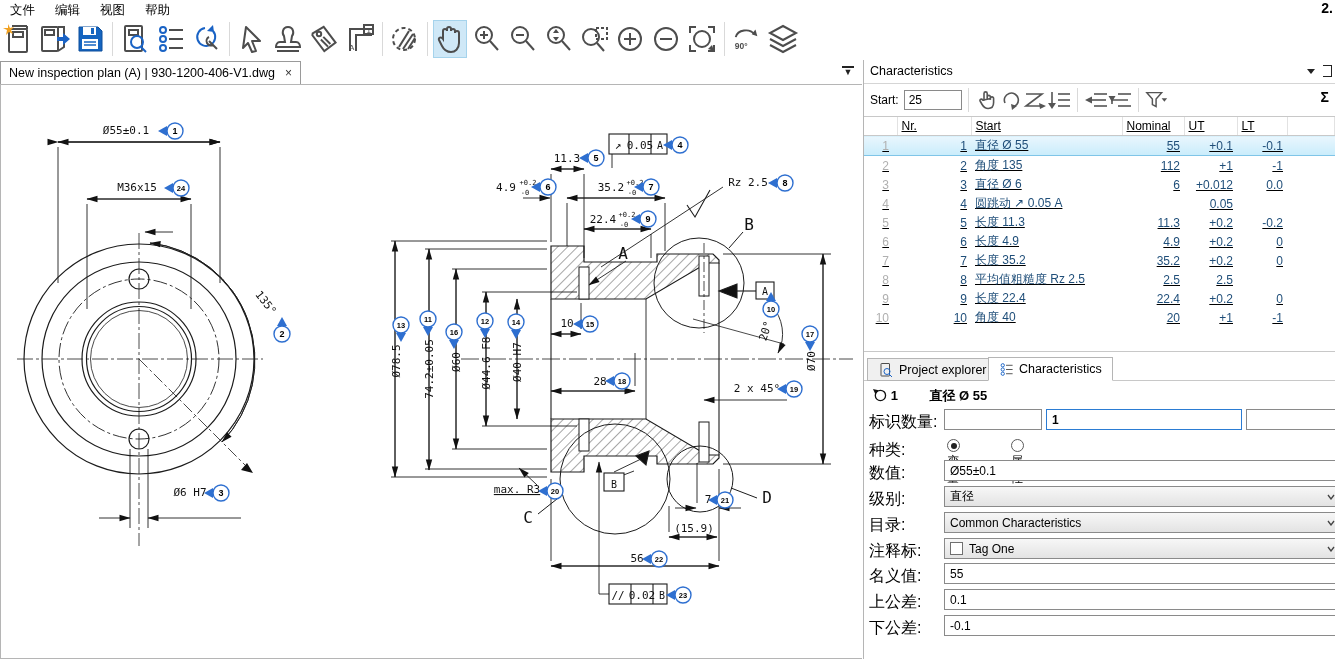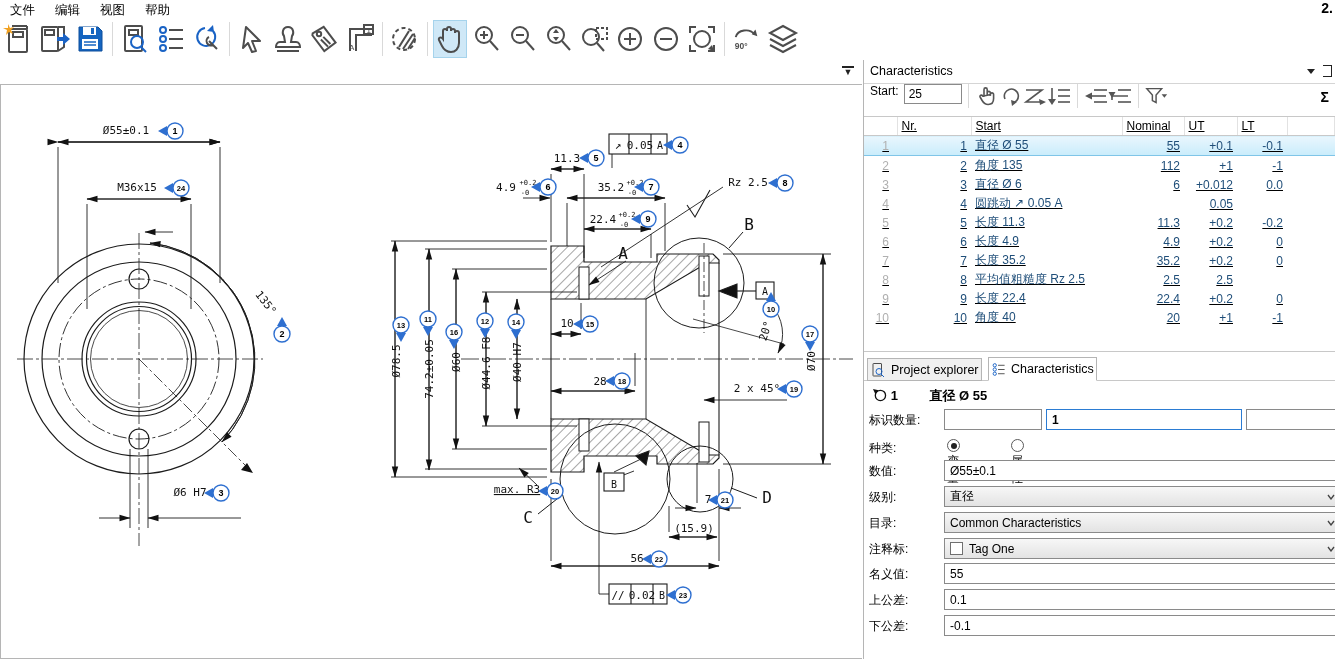--- a/index.html
+++ b/index.html
@@ -31,50 +31,50 @@
   #drawing { position:absolute; left:0; top:84px; width:862px; height:575px; background:#fff; border:1px solid #b5b5b5; border-right:none; }
   #dwg { position:absolute; left:0; top:0; }
 
   
   #rpanel { position:absolute; left:863px; top:60px; width:472px; height:599px; background:#fff; border-left:1px solid #b5b5b5; }
   .sec-header { position:relative; height:24px; border-bottom:1px solid #d5d5d5; font-size:12.5px; padding:4px 0 0 6px; background:#fff; }
   .hdr-tools { position:absolute; right:2px; top:5px; width:26px; display:flex; gap:8px; align-items:center; overflow:hidden; }
   .caret-down { width:0; height:0; border-left:4px solid transparent; border-right:4px solid transparent; border-top:5px solid #222; }
   .pin { width:9px; height:12px; border:1.5px solid #222; border-left:none; position:relative; }
 
-  #char-toolbar { position:relative; height:32px; display:flex; align-items:flex-start; padding-left:6px; }
+  #char-toolbar { position:relative; height:32px; display:flex; align-items:center; padding-left:6px; }
   #start-label { font-size:12px; }
   #start-input { width:58px; height:20px; border:1px solid #8a8a8a; font-size:12px; padding:1px 4px; margin-left:5px; }
   .ptsep { width:1px; height:24px; background:#d9d9d9; margin:0 6px; }
   .pticon { width:24px; height:24px; display:flex; align-items:center; justify-content:center; }
   .pticon svg { display:block; }
   .pic { stroke:#555; fill:none; stroke-width:1.6; }
   #sigma { position:absolute; right:6px; top:5px; font-weight:bold; font-size:14px; }
 
   
   #char-table-wrap { position:relative; height:236px; border:1px solid #c8c8c8; border-left:none; border-right:none; overflow:hidden; background:#fff; }
   table { border-collapse:collapse; width:100%; table-layout:fixed;text-decoration:underline; }
   th { font-weight:normal; text-align:left; font-size:12px; padding:2px 4px; border-right:1px solid #e2e2e2; border-bottom:1px solid #c8c8c8; height:18px; background:#fff; }
   td { font-size:12px; padding:1px 4px; height:19px; color:#1f4e79; white-space:nowrap; overflow:hidden; }
   td.idx { color:#b0b0b0; text-align:right; padding-right:8px; }
   td.num { text-align:right; }
   tr.sel td { background:linear-gradient(#e9f6fd,#c9ecfb); border-top:1px solid #7fc5e8; border-bottom:1px solid #7fc5e8; }
   col.c0{width:33px} col.c1{width:74px} col.c2{width:151px} col.c3{width:62px} col.c4{width:53px} col.c5{width:50px} col.c6{width:auto}
 
   
   #panel-tabs { position:relative; height:26px; margin-top:3px; border-bottom:1px solid #c8c8c8; }
-  .ptab { position:absolute; top:2px; height:24px; display:flex; align-items:center; gap:5px; padding:0 2px; font-size:12.5px; border:1px solid #b5b5b5; cursor:pointer; }
+  .ptab { position:absolute; top:2px; height:24px; display:flex; align-items:center; gap:5px; padding:0 10px; font-size:12.5px; border:1px solid #b5b5b5; cursor:pointer; }
   .ptab.inactive { background:#f0f0f0; top:3px; height:23px; }
   .ptab.active { background:#fff; border-bottom:1px solid #fff; }
 
   
   #details-header { margin-top:2px; }
   #detail-form { position:relative; font-size:12px; }
   .frow { position:absolute; left:5px; }
-  .flabel { position:absolute; left:0; top:3px; width:72px; font-size:12px; }
+  .flabel { position:absolute; left:0; top:3px; width:72px; font-size:16px; }
   .txt { position:absolute; height:21px; border:1px solid #8a8a8a; background:#fff; font-size:12px; padding:1px 5px; font-family:inherit; }
   .txt.hot { border-color:#2b7cd3; font-weight:bold; }
   .combo { position:absolute; height:21px; border:1px solid #8a8a8a; background:linear-gradient(#f7f7f7,#e3e3e3); display:flex; align-items:center; padding:0 5px; }
   .combo .chev { position:absolute; right:5px; top:7px; width:8px; height:6px; }
   .chk { width:13px; height:13px; border:1px solid #707070; background:#fff; margin-right:6px; }
   .radio { width:13px; height:13px; border:1px solid #5a5a5a; border-radius:50%; display:inline-block; vertical-align:-2px; margin-right:4px; position:relative; background:#fff; }
   .radio.on::after { content:""; position:absolute; left:2.5px; top:2.5px; width:6px; height:6px; border-radius:50%; background:#222; }
   #det-title-row { position:absolute; left:8px; font-weight:bold; font-size:13px; }
 </style>
 </head>
@@ -243,20 +243,24 @@
   <div class="tbtn">
       <svg width="32" height="32" viewBox="0 0 32 32">
     <path class="ic" d="M16,3 L29,10 16,17 3,10 Z"></path>
         <path class="ic" d="M3,16 l13,7 13,-7"></path>
         <path class="ic" d="M3,22 l13,7 13,-7"></path>
       </svg>
     </div>
 </div>
 
 <div id="tabbar">
+  <div id="doc-tab">
+    <span>New inspection plan (A) | 930-1200-406-V1.dwg</span>
+    <span class="close">×</span>
+  </div>
   <div id="tab-collapse">▼</div>
 </div>
 
 <div id="drawing">
 <svg id="dwg" width="862" height="575" viewBox="0 84 862 575" font-family="DejaVu Sans Mono, monospace">
   <defs>
     <pattern id="hat" width="7" height="7" patternUnits="userSpaceOnUse" patternTransform="rotate(45)">
       <line x1="0" y1="0" x2="0" y2="7" stroke="#3a3a3a" stroke-width="0.9"></line>
     </pattern>
     <marker id="arr" markerWidth="12" markerHeight="8" refX="11" refY="4" orient="auto" markerUnits="userSpaceOnUse">

